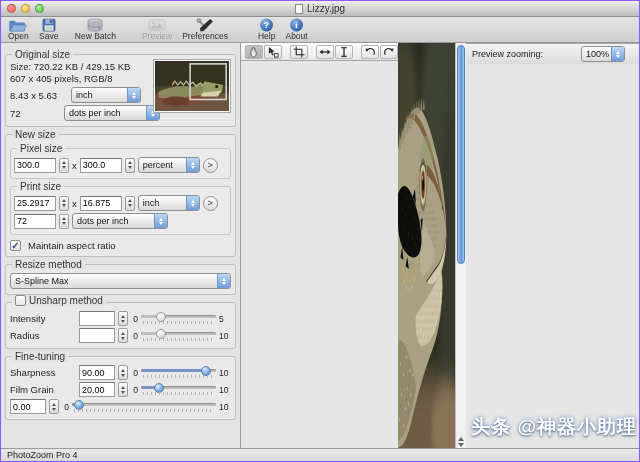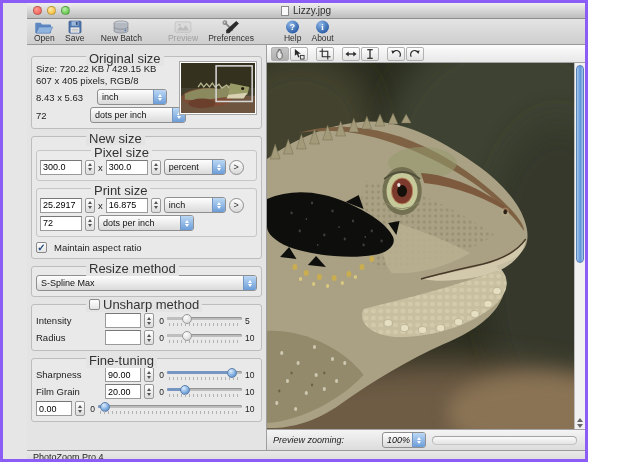--- a/index.html
+++ b/index.html
@@ -1,18 +1,18 @@
 <!DOCTYPE html>
 <html><head>
 <meta charset="utf-8">
 <style>
   html,body{margin:0;padding:0;background:#fff;}
   *{box-sizing:border-box;}
-  .window{width:588px;height:462px;font-family:"Liberation Sans",sans-serif;font-size:9.5px;color:#222;
-    border:3px solid #8b5cf6;background:#e6e6e6;overflow:hidden;position:relative;padding-left:24px;}
+  .window{width:640px;height:462px;font-family:"Liberation Sans",sans-serif;font-size:9.5px;color:#222;
+    border:1px solid #8b5cf6;background:#e6e6e6;overflow:hidden;position:relative;}
   
   .titlebar{height:16px;background:linear-gradient(#efefef,#bdbdbd);border-bottom:1px solid #8e8e8e;
     position:relative;display:flex;align-items:center;justify-content:center;}
   .lights{position:absolute;left:6px;top:3px;display:flex;gap:5px;}
   .light{width:9px;height:9px;border-radius:50%;border:1px solid rgba(0,0,0,.25);}
   .light.red{background:radial-gradient(circle at 35% 30%,#ff9a92,#f15a4e);}
   .light.yellow{background:radial-gradient(circle at 35% 30%,#ffe9a8,#f5b41e);}
   .light.green{background:radial-gradient(circle at 35% 30%,#b8f0a8,#49ba31);}
   .proxy{display:inline-block;width:8px;height:10px;background:#fafafa;border:1px solid #8a8a8a;margin-right:4px;}
   .title-text{font-size:10px;color:#2e2e2e;}
@@ -21,25 +21,25 @@
     display:flex;align-items:flex-end;padding:0 2px;}
   .titem{display:flex;flex-direction:column;align-items:center;font-size:8.5px;color:#2e2e2e;
     padding:0 5px 1px 5px;line-height:9px;}
   .titem svg{height:14px;display:block;}
   .titem[data-disabled="true"]{color:#a0a0a0;}
   .titem[data-disabled="true"] svg{opacity:.45;}
   .tgap1{margin-left:6px;} .tgap2{margin-left:16px;} .tgap3{margin-left:20px;}
   
   .main{display:flex;height:405px;background:#e6e6e6;}
   .left{width:240px;border-right:1px solid #9e9e9e;padding:4px 3px 0 3px;background:#e4e4e4;}
-  .right{flex:1;display:flex;flex-direction:column;position:relative;min-width:0;font-style:italic;}
+  .right{flex:1;display:flex;flex-direction:row;position:relative;min-width:0;}
   
   .group{border:1px solid #bdbdbd;border-radius:3px;position:relative;margin:7px 1px 0 1px;
     padding:6px 4px 3px 4px;background:#e9e9e9;}
-  .glabel{position:absolute;top:-6px;left:6px;background:#e4e4e4;padding:0 3px;font-size:13px;color:#333;white-space:nowrap;margin-left:48px;}
+  .glabel{position:absolute;top:-6px;left:6px;background:#e4e4e4;padding:0 3px;font-size:10px;color:#333;white-space:nowrap;}
   .sub{border:1px solid #c6c6c6;border-radius:3px;position:relative;margin:7px 0 3px 0;padding:6px 3px 3px 3px;background:#ebebeb;}
   .sub .glabel{background:#e9e9e9;}
   .frow{display:flex;align-items:center;gap:3px;margin:2px 0;}
   .tline{line-height:12px;}
   .fld{height:15px;border:1px solid #9a9a9a;border-top-color:#777;background:#fff;
     font:9px "Liberation Sans",sans-serif;padding:0 2px;width:42px;}
   .fld.w36{width:36px;}
   .stepper{width:10px;height:15px;display:flex;flex-direction:column;align-items:center;justify-content:center;
     gap:2px;border:1px solid #9a9a9a;border-radius:2px;background:linear-gradient(#fff,#dcdcdc);}
   .stepper i{display:block;width:0;height:0;border:2.5px solid transparent;}
@@ -637,19 +637,20 @@
           <span class="caps">
               <i class="up"></i>
               <i class="dn"></i>
             </span>
         </span>
         <span class="hscroll">
             <span class="hthumb"></span>
           </span>
       </div>
 
+      <div class="watermark">头条 @神器小助理</div>
     </div>
   </div>
 
   <div class="statusbar">
     <span>PhotoZoom Pro 4</span>
   </div>
 </div>
 
 </body></html>

